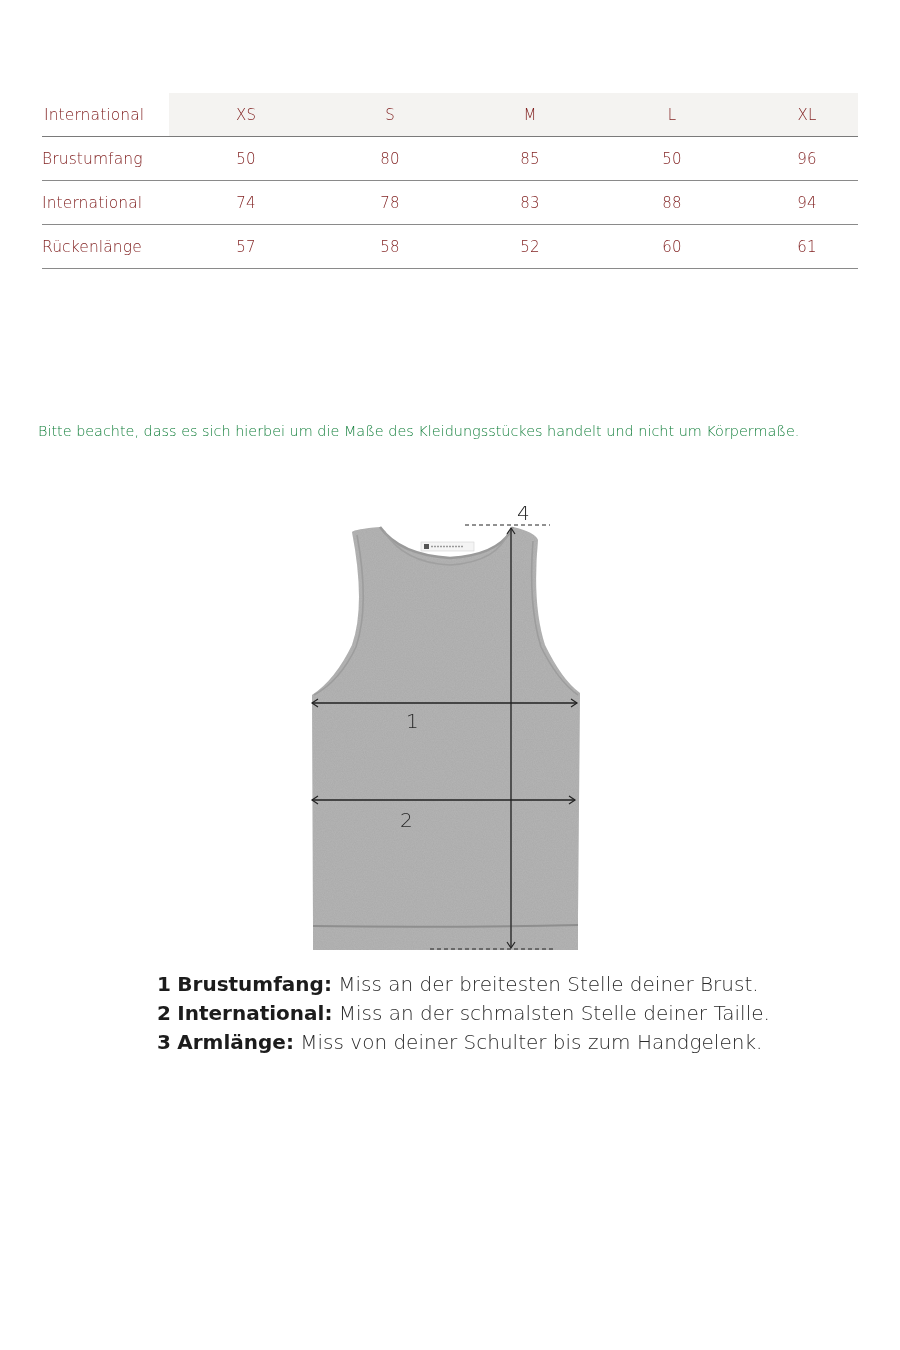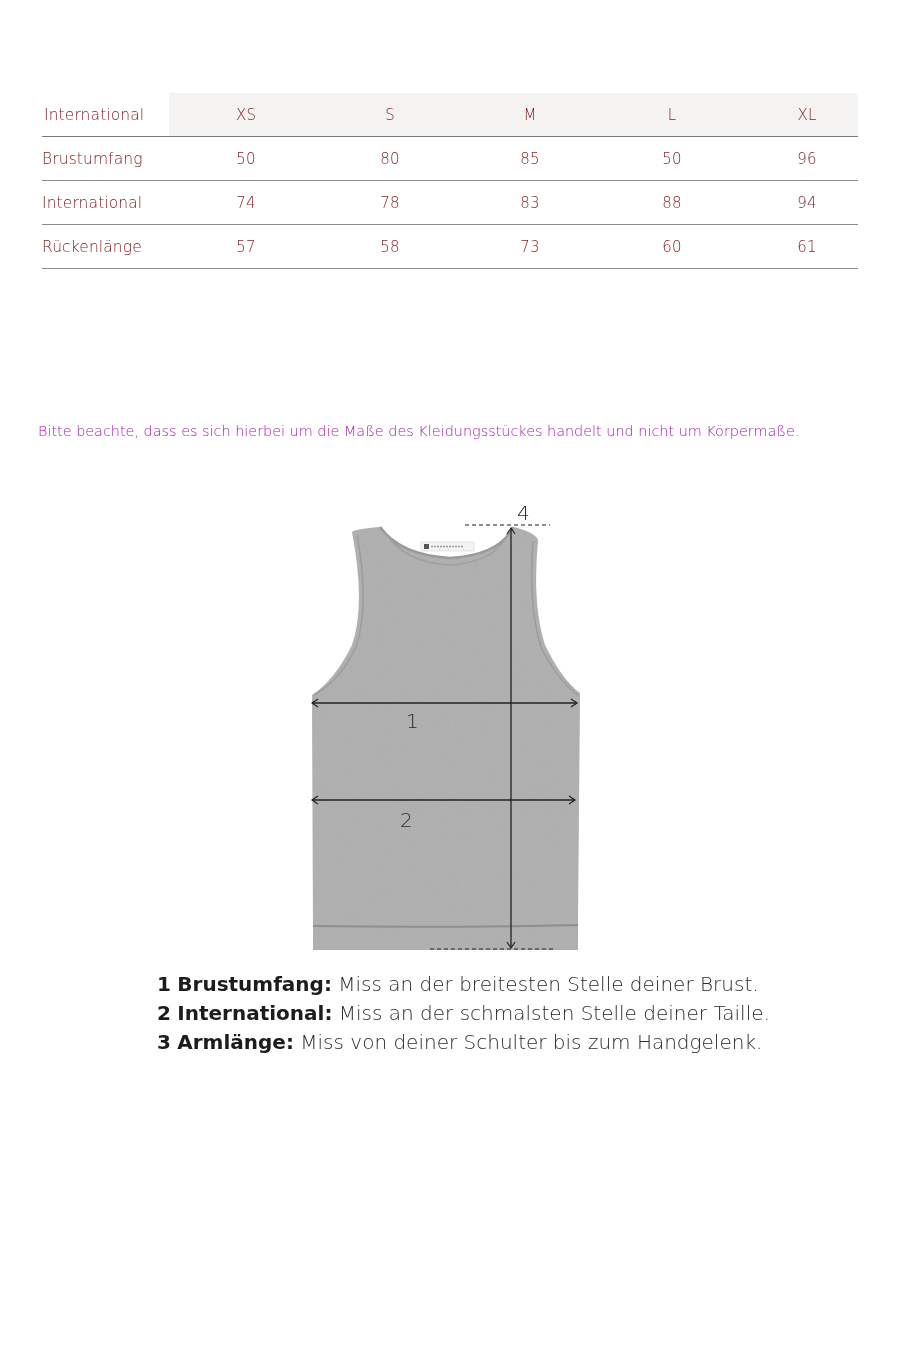--- a/index.html
+++ b/index.html
@@ -28,21 +28,21 @@
   .cell.val { transform: translateX(-50%); justify-content: center; }
   .c1 { left: 204px; }
   .c2 { left: 348px; }
   .c3 { left: 488px; }
   .c4 { left: 630px; }
   .c5 { left: 765px; }
 
   
   .note {
     position: absolute; left: 38px; top: 423px;
-    font-size: 14.4px; color: #a21caf; font-weight: 300; white-space: nowrap;
+    font-size: 14.4px; color: #15803d; font-weight: 300; white-space: nowrap;
   }
 
   
   .diagram { position: absolute; left: 300px; top: 495px; width: 300px; height: 470px; }
   .diagram svg { width: 300px; height: 470px; display: block; }
   .num-label {
     position: absolute; font-size: 20px; color: #2a2a2a; font-weight: 300;
   }
 
   
@@ -84,21 +84,21 @@
     <div class="cell val c2">78</div>
     <div class="cell val c3">83</div>
     <div class="cell val c4">88</div>
     <div class="cell val c5">94</div>
   </div>
 
   <div class="row">
     <div class="cell label">Rückenlänge</div>
     <div class="cell val c1">57</div>
     <div class="cell val c2">58</div>
-    <div class="cell val c3">73</div>
+    <div class="cell val c3">52</div>
     <div class="cell val c4">60</div>
     <div class="cell val c5">61</div>
   </div>
 </div>
 
 <div class="note">Bitte beachte, dass es sich hierbei um die Maße des Kleidungsstückes handelt und nicht um Körpermaße.</div>
 
 <div class="diagram">
   <svg viewBox="0 0 300 470">
     <defs>

